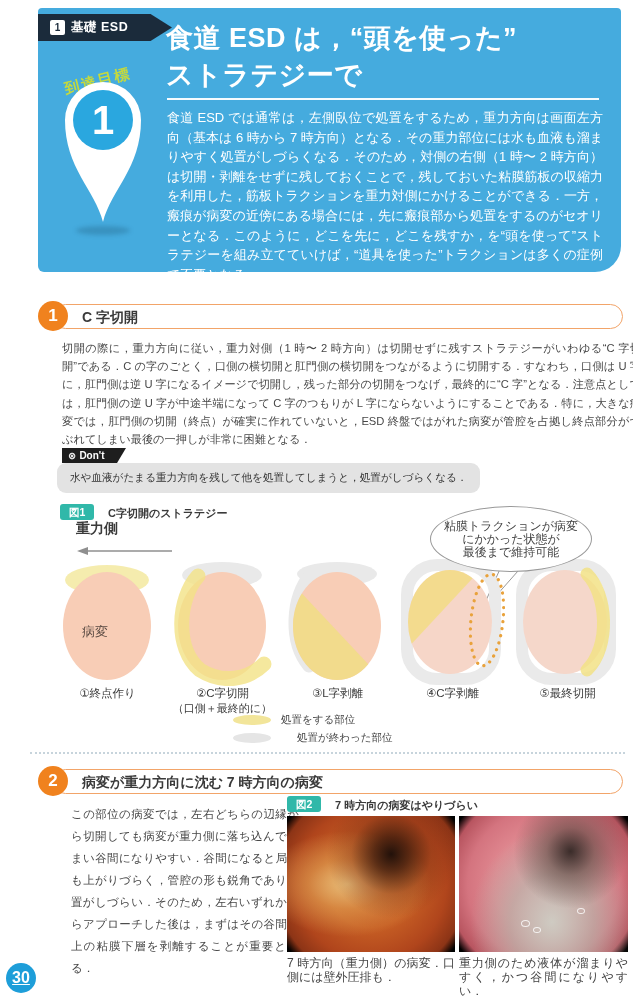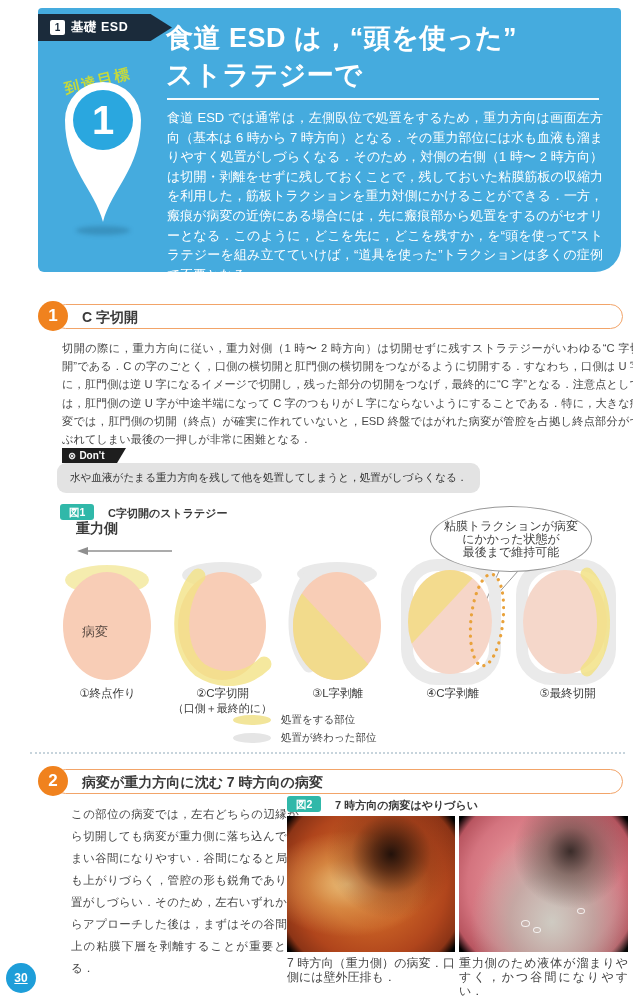--- a/index.html
+++ b/index.html
@@ -60,21 +60,21 @@
   .legend-label{font-size:10.5px;color:#444;}
 
   .dotted-sep{position:absolute;left:30px;top:752px;width:595px;border-top:2px dotted #C7D4DC;}
 
   
   .photo{position:absolute;top:816px;height:136px;background:#000;}
   .photo-cap{position:absolute;top:956px;font-size:12px;line-height:14px;color:#444;text-align:justify;}
   .bubble{position:absolute;border:1px solid rgba(255,255,255,.8);border-radius:50%;}
 
   .page-num{position:absolute;left:6px;top:963px;width:30px;height:30px;border-radius:50%;
-            background:#1E9ED9;color:#fff;font-size:12px;font-weight:bold;display:flex;
+            background:#1E9ED9;color:#fff;font-size:16px;font-weight:bold;display:flex;
             align-items:center;justify-content:center;text-decoration:underline;}
 </style>
 </head>
 <body>
 
 <div id="page">
 
   <div class="header-box">
     <div class="chapter-tag">
       <span class="chapter-num">1</span>
@@ -188,21 +188,21 @@
     <div class="stage-sub">（口側＋最終的に）</div>
   </div>
   <div class="stage-cap" style="left:279px;"><span>③L字剥離</span></div>
   <div class="stage-cap" style="left:394px;"><span>④C字剥離</span></div>
   <div class="stage-cap" style="left:509px;"><span>⑤最終切開</span></div>
 
   <div class="legend-row" style="left:233px;top:713px;">
     <span class="legend-swatch" style="background:#F2E59A;"></span>
     <span class="legend-label">処置をする部位</span>
   </div>
-  <div class="legend-row" style="left:233px;top:731px;">
+  <div class="legend-row" style="left:233px;top:731px;gap:16px;">
     <span class="legend-swatch" style="background:#E5E5E5;"></span>
     <span class="legend-label">処置が終わった部位</span>
   </div>
 
   <div class="dotted-sep"></div>
 
   <div class="sec-circle" style="left:38px;top:766px;">2</div>
   <div class="sec-pill" style="left:53px;top:769px;width:570px;">病変が重力方向に沈む 7 時方向の病変</div>
 
   <div class="body-text" style="left:55px;top:803px;width:228px;font-size:11.5px;line-height:22px;">この部位の病変では，左右どちらの辺縁から切開しても病変が重力側に落ち込んでしまい谷間になりやすい．谷間になると局注も上がりづらく，管腔の形も鋭角であり処置がしづらい．そのため，左右いずれかからアプローチした後は，まずはその谷間の上の粘膜下層を剥離することが重要となる．</div>

